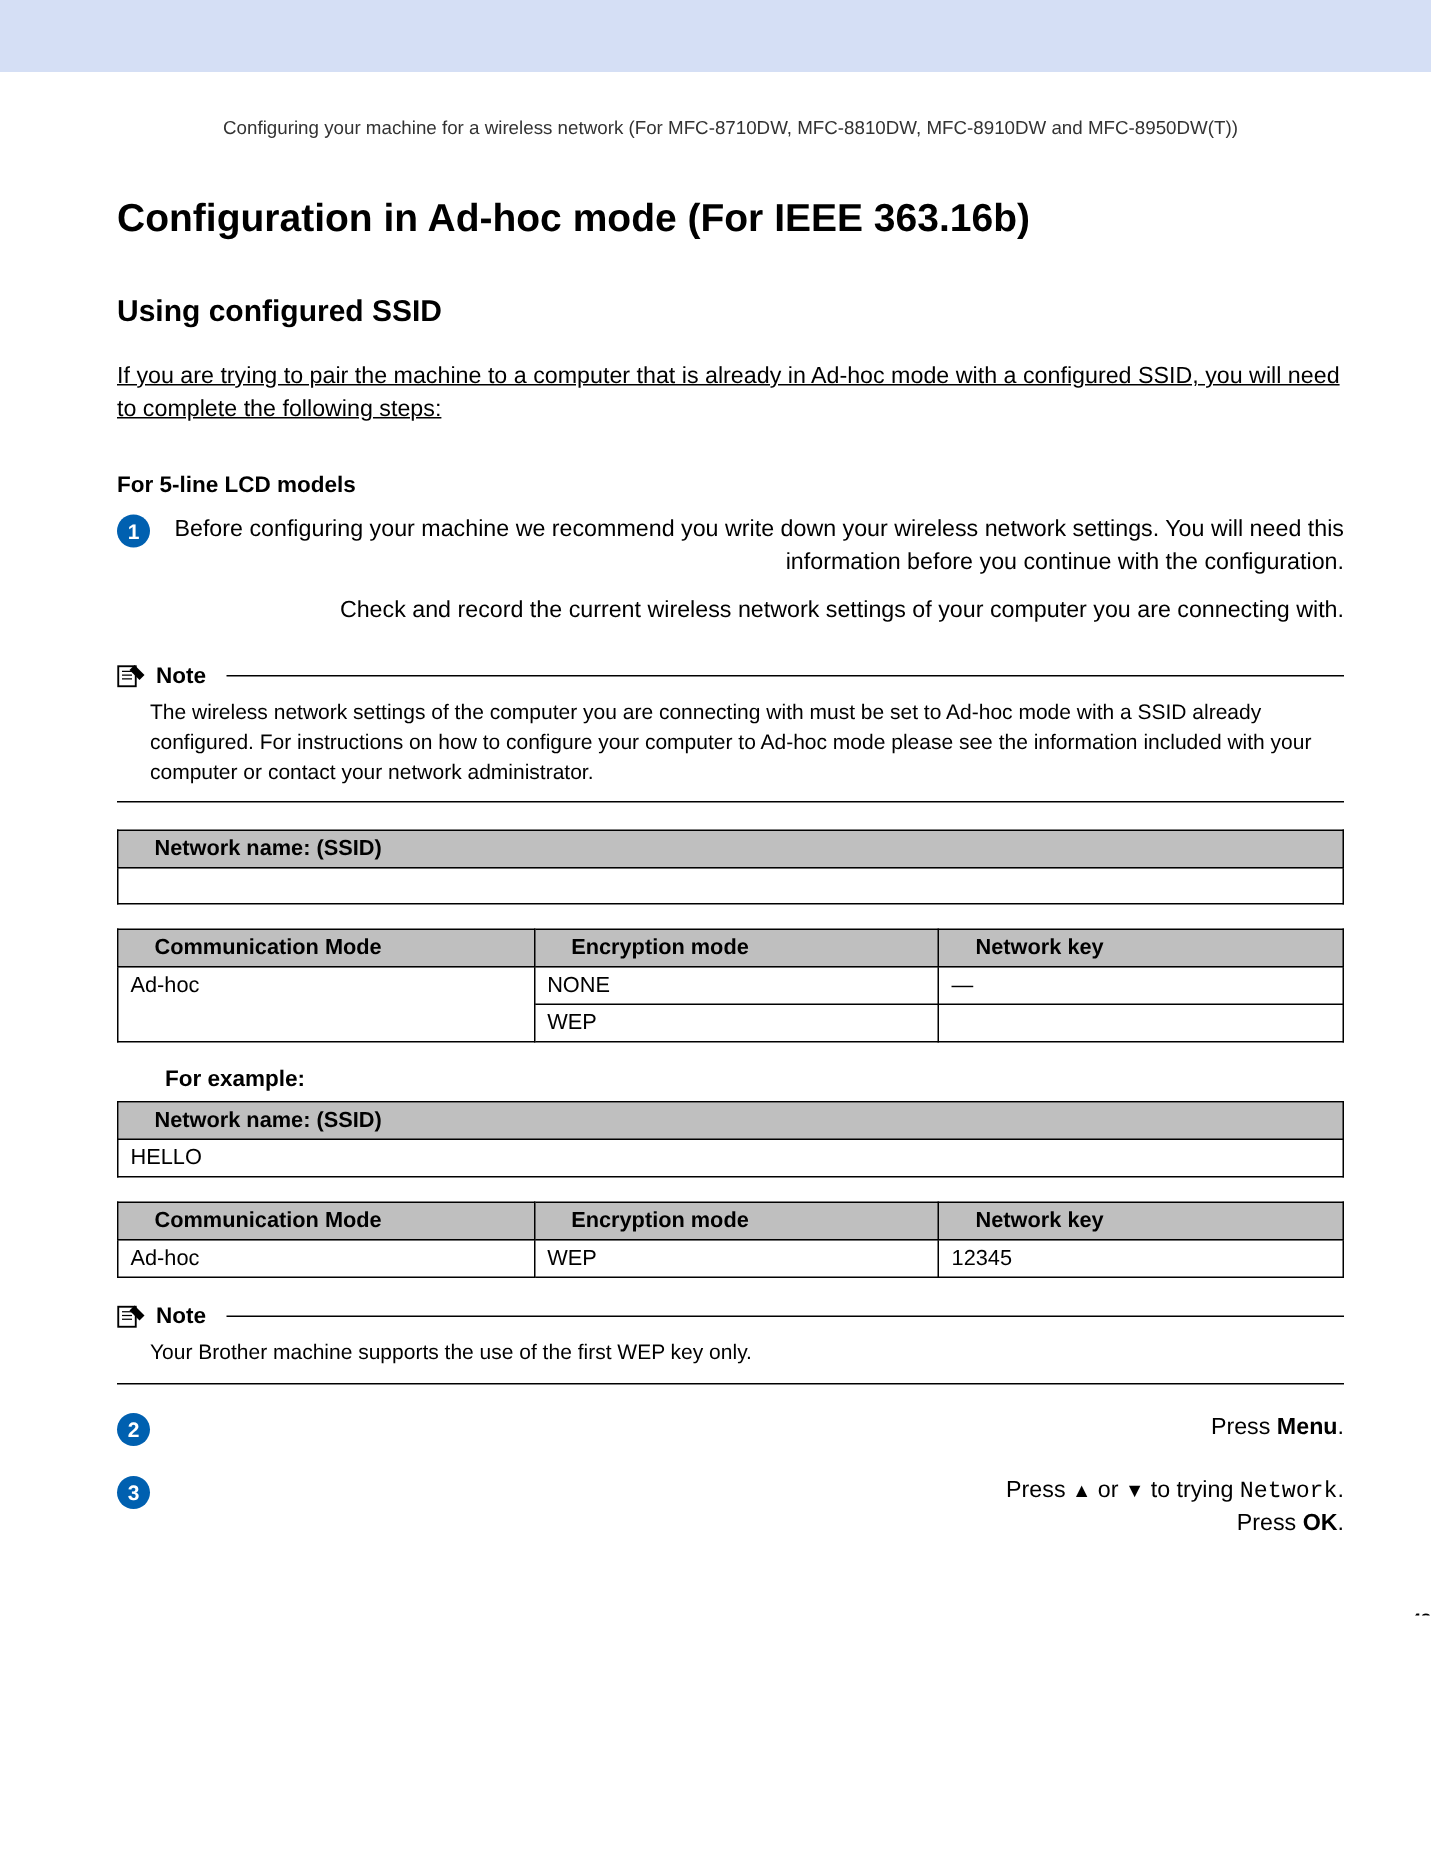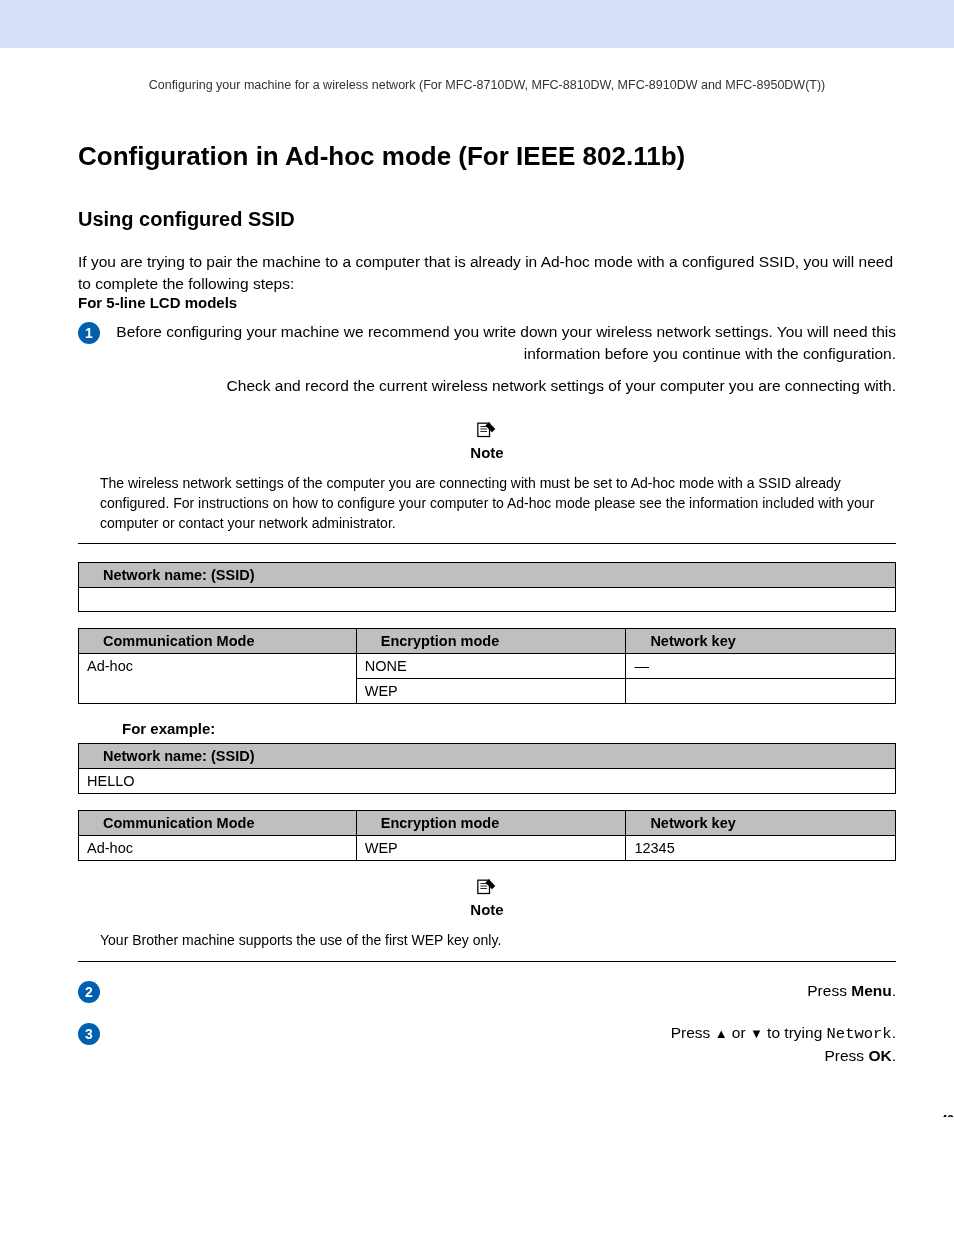--- a/index.html
+++ b/index.html
@@ -15,36 +15,37 @@
     background: #d5dff5;
   }
   .page {
     padding: 30px 58px 30px 78px;
     position: relative;
   }
   .breadcrumb {
     font-size: 12.5px;
     text-align: center;
     color: #333;
-    margin-bottom: 49px;
+    margin-bottom: 38px;
   }
   .h1 {
     font-size: 26px;
     font-weight: bold;
     margin: 0 0 36px 0;
   }
   .h2 {
     font-size: 20px;
     font-weight: bold;
     margin: 0 0 20px 0;
   }
   .intro {
     font-size: 15.5px;
     line-height: 1.4;
-    margin-bottom: 0;
+    margin-bottom: 32px;
+    text-decoration: underline;
   }
   .subhead {
     font-size: 15px;
     font-weight: bold;
     margin-bottom: 10px;
   }
   .step {
     display: flex;
     margin-bottom: 10px;
   }
@@ -69,21 +70,20 @@
     text-align: right;
   }
   .step-body p { margin: 0 0 10px 0; }
   .note-block {
     margin: 14px 0 18px 0;
   }
   .note-head {
     display: flex;
     align-items: center;
     gap: 6px;
-    flex-direction: column;
   }
   .note-head .note-label {
     font-size: 15px;
     font-weight: bold;
   }
   .note-head .note-rule {
     flex: 1;
     border-top: 1.5px solid #000;
     height: 0;
     margin-left: 8px;
@@ -120,42 +120,42 @@
     font-weight: bold;
     padding-left: 24px;
   }
   table.ssid td { height: 24px; }
   .col-comm { width: 34%; }
   .col-enc  { width: 33%; }
   .col-key  { width: 33%; }
   .for-example {
     font-size: 15px;
     font-weight: bold;
-    margin: 6px 0 6px 44px;
+    margin: 6px 0 6px 32px;
   }
   .page-num {
     position: absolute;
     right: 0px;
     bottom: -10px;
     font-size: 12px;
     font-weight: bold;
   }
   .mono { font-family: "Courier New", monospace; }
   .arrow { font-size: 13px; }
 </style>
 </head>
 <body>
 
 <div class="top-band"></div>
 
 <div class="page">
 
   <div class="breadcrumb">Configuring your machine for a wireless network (For MFC-8710DW, MFC-8810DW, MFC-8910DW and MFC-8950DW(T))</div>
 
-  <h1 class="h1">Configuration in Ad-hoc mode (For IEEE 802.11b)</h1>
+  <h1 class="h1">Configuration in Ad-hoc mode (For IEEE 363.16b)</h1>
 
   <h2 class="h2">Using configured SSID</h2>
 
   <p class="intro">If you are trying to pair the machine to a computer that is already in Ad-hoc mode with a configured SSID, you will need to complete the following steps:</p>
 
   <div class="subhead">For 5-line LCD models</div>
 
   <div class="step">
     <div class="step-num">1</div>
     <div class="step-body">

